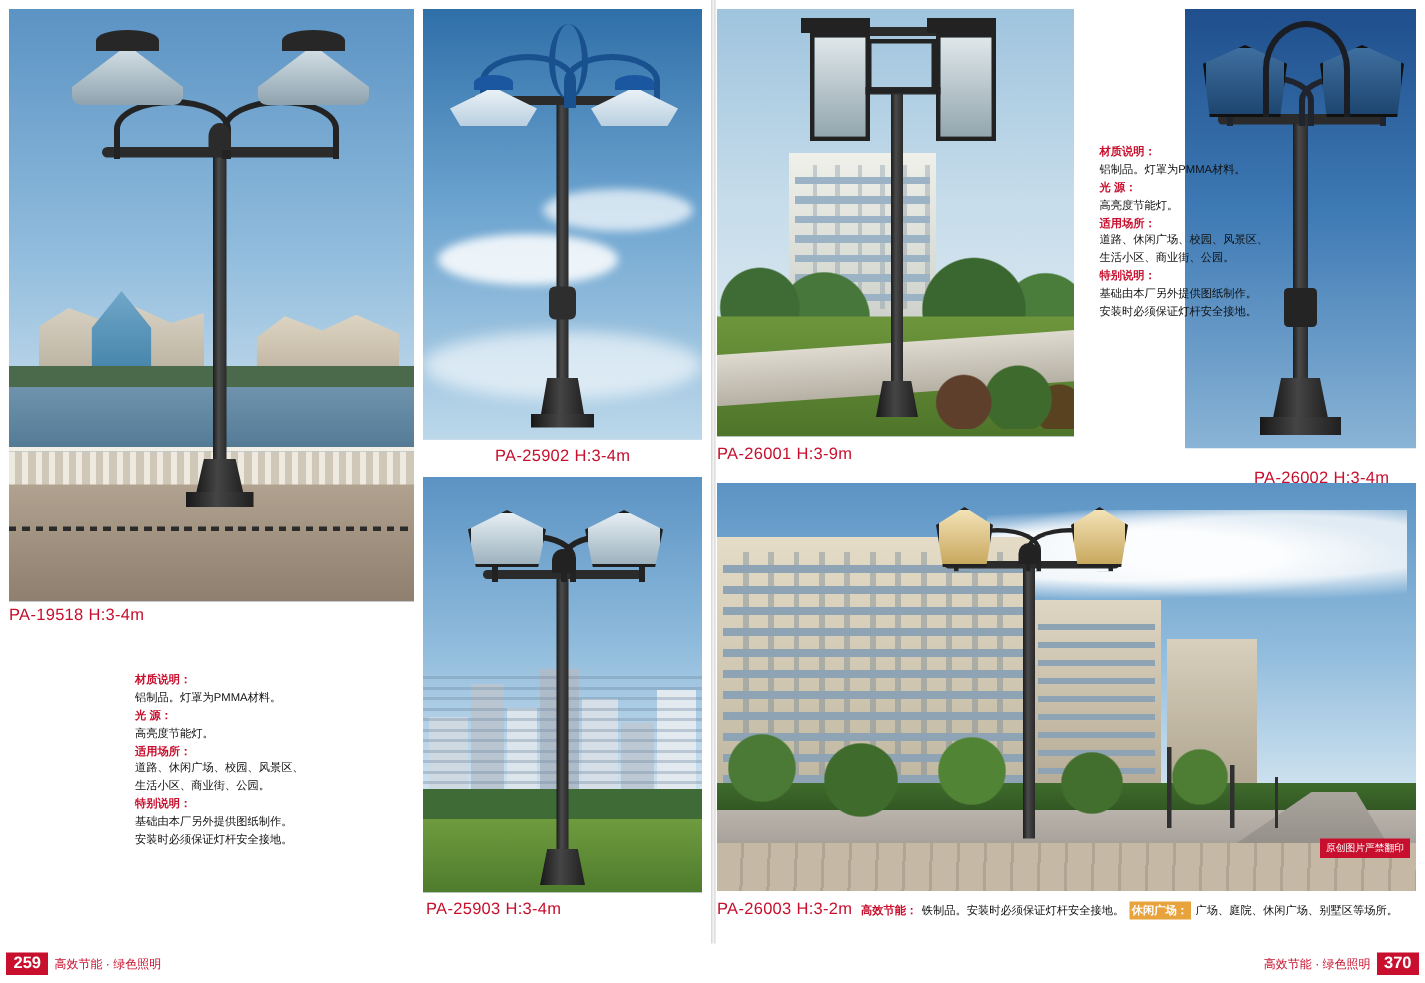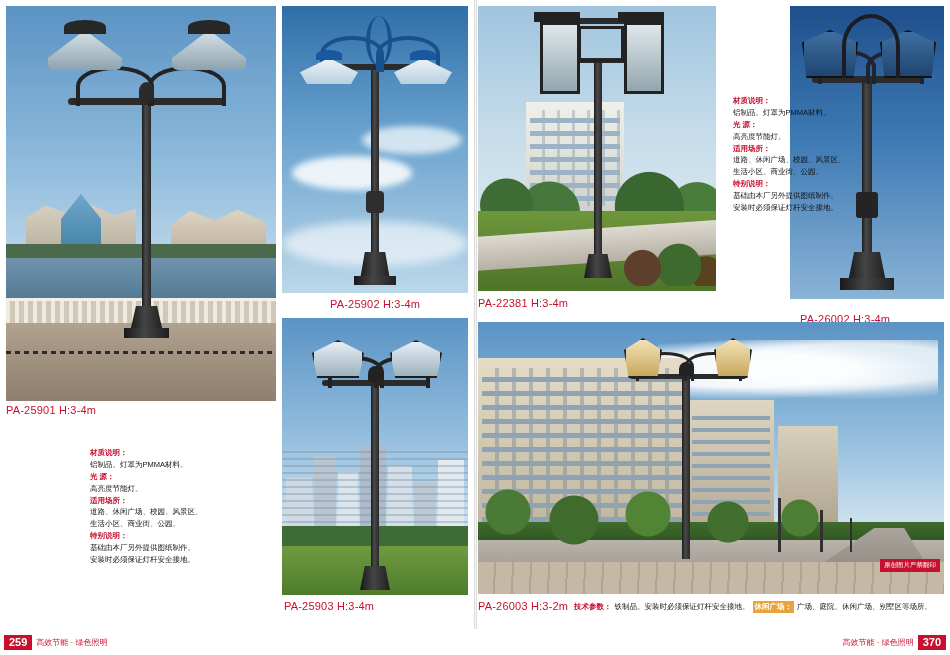--- a/index.html
+++ b/index.html
@@ -82,21 +82,21 @@
     <div class="base" style="left:118px;top:322px;width:45px;height:10px;"></div>
     <div class="arm" style="left:62px;top:92px;width:158px;height:7px;border-radius:4px;"></div>
     <div style="position:absolute;left:70px;top:60px;width:70px;height:36px;border:4px solid #232323;border-radius:50% 50% 0 0;border-bottom:none;"></div>
     <div style="position:absolute;left:142px;top:60px;width:70px;height:36px;border:4px solid #232323;border-radius:50% 50% 0 0;border-bottom:none;"></div>
     <div class="lamp-head" style="left:42px;top:24px;width:74px;height:40px;background:linear-gradient(180deg,#d8e2e8,#8ea3af);clip-path:polygon(50% 0,100% 70%,100% 100%,0 100%,0 70%);border-radius:6px;"></div>
     <div style="position:absolute;left:58px;top:14px;width:42px;height:14px;background:#272727;border-radius:50% 50% 0 0;"></div>
     <div class="lamp-head" style="left:166px;top:24px;width:74px;height:40px;background:linear-gradient(180deg,#d8e2e8,#8ea3af);clip-path:polygon(50% 0,100% 70%,100% 100%,0 100%,0 70%);border-radius:6px;"></div>
     <div style="position:absolute;left:182px;top:14px;width:42px;height:14px;background:#272727;border-radius:50% 50% 0 0;"></div>
     <div style="position:absolute;left:133px;top:76px;width:15px;height:18px;background:#2b2b2b;border-radius:50% 50% 0 0;"></div>
   </div>
-  <div class="caption" style="left:6px;top:404px;">PA-25901 H:3-4m</div>
+  <div class="caption" style="left:6px;top:404px;">PA-19518 H:3-4m</div>
 
   <div class="spec" style="left:90px;top:448px;">
     <p><span class="h">材质说明：</span></p>
     <p><span>铝制品。灯罩为PMMA材料。</span></p>
     <p><span class="h">光    源：</span></p>
     <p><span>高亮度节能灯。</span></p>
     <p><span class="h">适用场所：</span></p>
     <p><span>道路、休闲广场、校园、风景区、</span></p>
     <p><span>生活小区、商业街、公园。</span></p>
     <p><span class="h">特别说明：</span></p>
@@ -137,36 +137,36 @@
     <div class="pole" style="left:116px;top:52px;width:8px;height:205px;"></div>
     <div class="base" style="left:106px;top:248px;width:28px;height:24px;clip-path:polygon(16% 0,84% 0,100% 100%,0 100%);"></div>
     <div class="arm" style="left:62px;top:12px;width:118px;height:6px;"></div>
     <div class="arm" style="left:76px;top:52px;width:90px;height:5px;"></div>
     <div class="lamp-head" style="left:62px;top:16px;width:34px;height:66px;background:linear-gradient(180deg,#dfe7ea,#93a6ae);border:3px solid #222;"></div>
     <div style="position:absolute;left:56px;top:6px;width:46px;height:10px;background:#222;"></div>
     <div class="lamp-head" style="left:146px;top:16px;width:34px;height:66px;background:linear-gradient(180deg,#dfe7ea,#93a6ae);border:3px solid #222;"></div>
     <div style="position:absolute;left:140px;top:6px;width:46px;height:10px;background:#222;"></div>
     <div style="position:absolute;left:100px;top:20px;width:40px;height:30px;border:3px solid #222;"></div>
   </div>
-  <div class="caption" style="left:478px;top:297px;">PA-22381 H:3-4m</div>
+  <div class="caption" style="left:478px;top:297px;">PA-26001 H:3-9m</div>
 
   <div class="photo" style="left:790px;top:6px;width:154px;height:293px;background:transparent;">
     <div style="position:absolute;inset:0;background:linear-gradient(180deg,#1f4f8c 0%,#3d79b4 45%,#8ab4d6 100%);"></div>
     <div class="pole" style="left:72px;top:70px;width:10px;height:182px;"></div>
     <div class="base" style="left:58px;top:246px;width:38px;height:30px;clip-path:polygon(16% 0,84% 0,100% 100%,0 100%);"></div>
     <div class="base" style="left:50px;top:272px;width:54px;height:12px;"></div>
     <div class="arm" style="left:22px;top:70px;width:110px;height:7px;border-radius:3px;"></div>
     <div style="position:absolute;left:28px;top:44px;width:50px;height:30px;border:4px solid #20242e;border-radius:50% 50% 0 0;border-bottom:none;"></div>
     <div style="position:absolute;left:76px;top:44px;width:50px;height:30px;border:4px solid #20242e;border-radius:50% 50% 0 0;border-bottom:none;"></div>
     <div class="lamp-head" style="left:12px;top:24px;width:52px;height:44px;background:linear-gradient(180deg,#3f6f9f,#1e4570);clip-path:polygon(50% 0,100% 26%,92% 100%,8% 100%,0 26%);border:2px solid #111;"></div>
     <div class="lamp-head" style="left:90px;top:24px;width:52px;height:44px;background:linear-gradient(180deg,#3f6f9f,#1e4570);clip-path:polygon(50% 0,100% 26%,92% 100%,8% 100%,0 26%);border:2px solid #111;"></div>
     <div style="position:absolute;left:52px;top:8px;width:50px;height:60px;border:4px solid #1a1d24;border-bottom:none;border-radius:50% 50% 0 0;"></div>
     <div style="position:absolute;left:66px;top:186px;width:22px;height:26px;background:#242424;border-radius:3px;"></div>
   </div>
-  <div class="caption" style="left:800px;top:313px;">PA-26002 H:3-4m</div>
+  <div class="caption" style="left:836px;top:313px;">PA-26002 H:3-4m</div>
 
   <div class="spec" style="left:733px;top:96px;">
     <p><span class="h">材质说明：</span></p>
     <p><span>铝制品。灯罩为PMMA材料。</span></p>
     <p><span class="h">光    源：</span></p>
     <p><span>高亮度节能灯。</span></p>
     <p><span class="h">适用场所：</span></p>
     <p><span>道路、休闲广场、校园、风景区、</span></p>
     <p><span>生活小区、商业街、公园。</span></p>
     <p><span class="h">特别说明：</span></p>
@@ -234,21 +234,21 @@
     <div style="position:absolute;left:342px;top:188px;width:3px;height:42px;background:#303030;"></div>
     <div style="position:absolute;left:372px;top:196px;width:2px;height:34px;background:#303030;"></div>
 
     <div style="position:absolute;right:4px;bottom:22px;background:#C8102E;color:#fff;font-size:6.5px;padding:2px 4px;">
       <span>原创图片严禁翻印</span>
     </div>
   </div>
   <div class="caption" style="left:478px;top:600px;">PA-26003 H:3-2m</div>
 
   <div class="infostrip" style="left:574px;top:601px;">
-    <span class="tag-red">技术参数：</span>
+    <span class="tag-red">高效节能：</span>
     <span>铁制品。安装时必须保证灯杆安全接地。</span>
     <span class="tag-orange">休闲广场：</span>
     <span>广场、庭院、休闲广场、别墅区等场所。</span>
   </div>
 
   <div class="seam"></div>
 
   <div class="footer">
     <div class="fbar-l" style="left:4px;">
       <span class="pnum">259</span>

